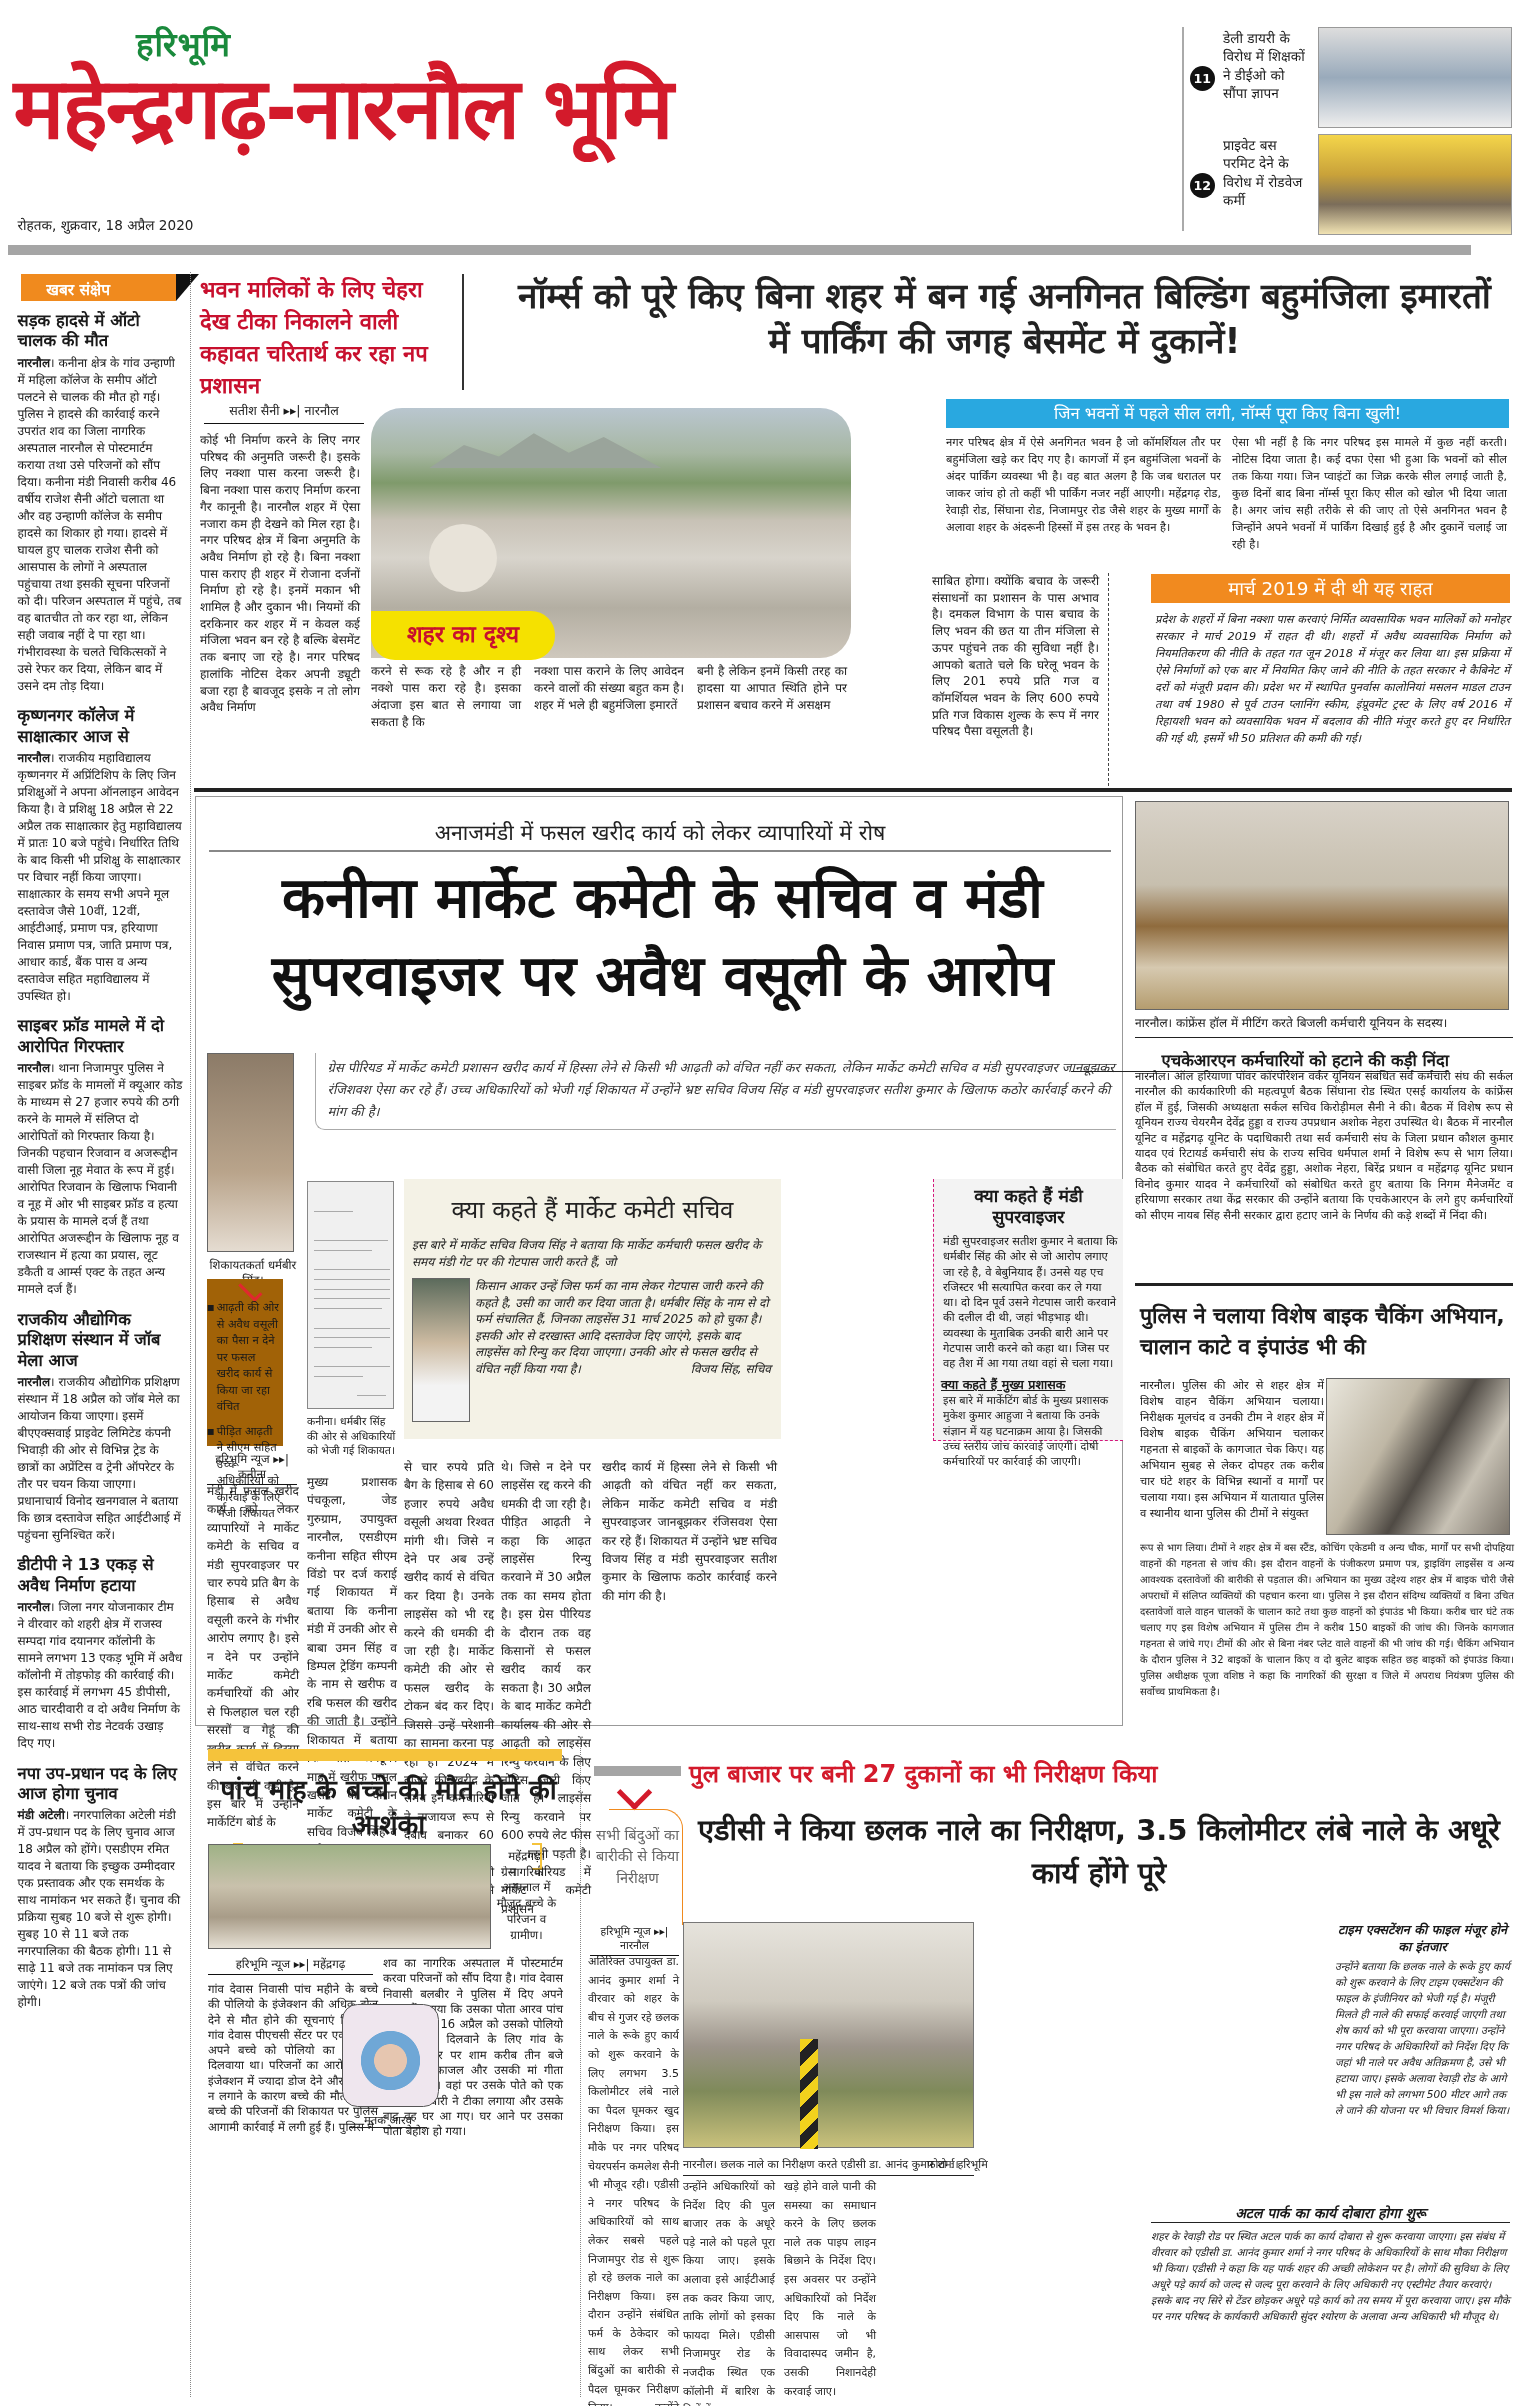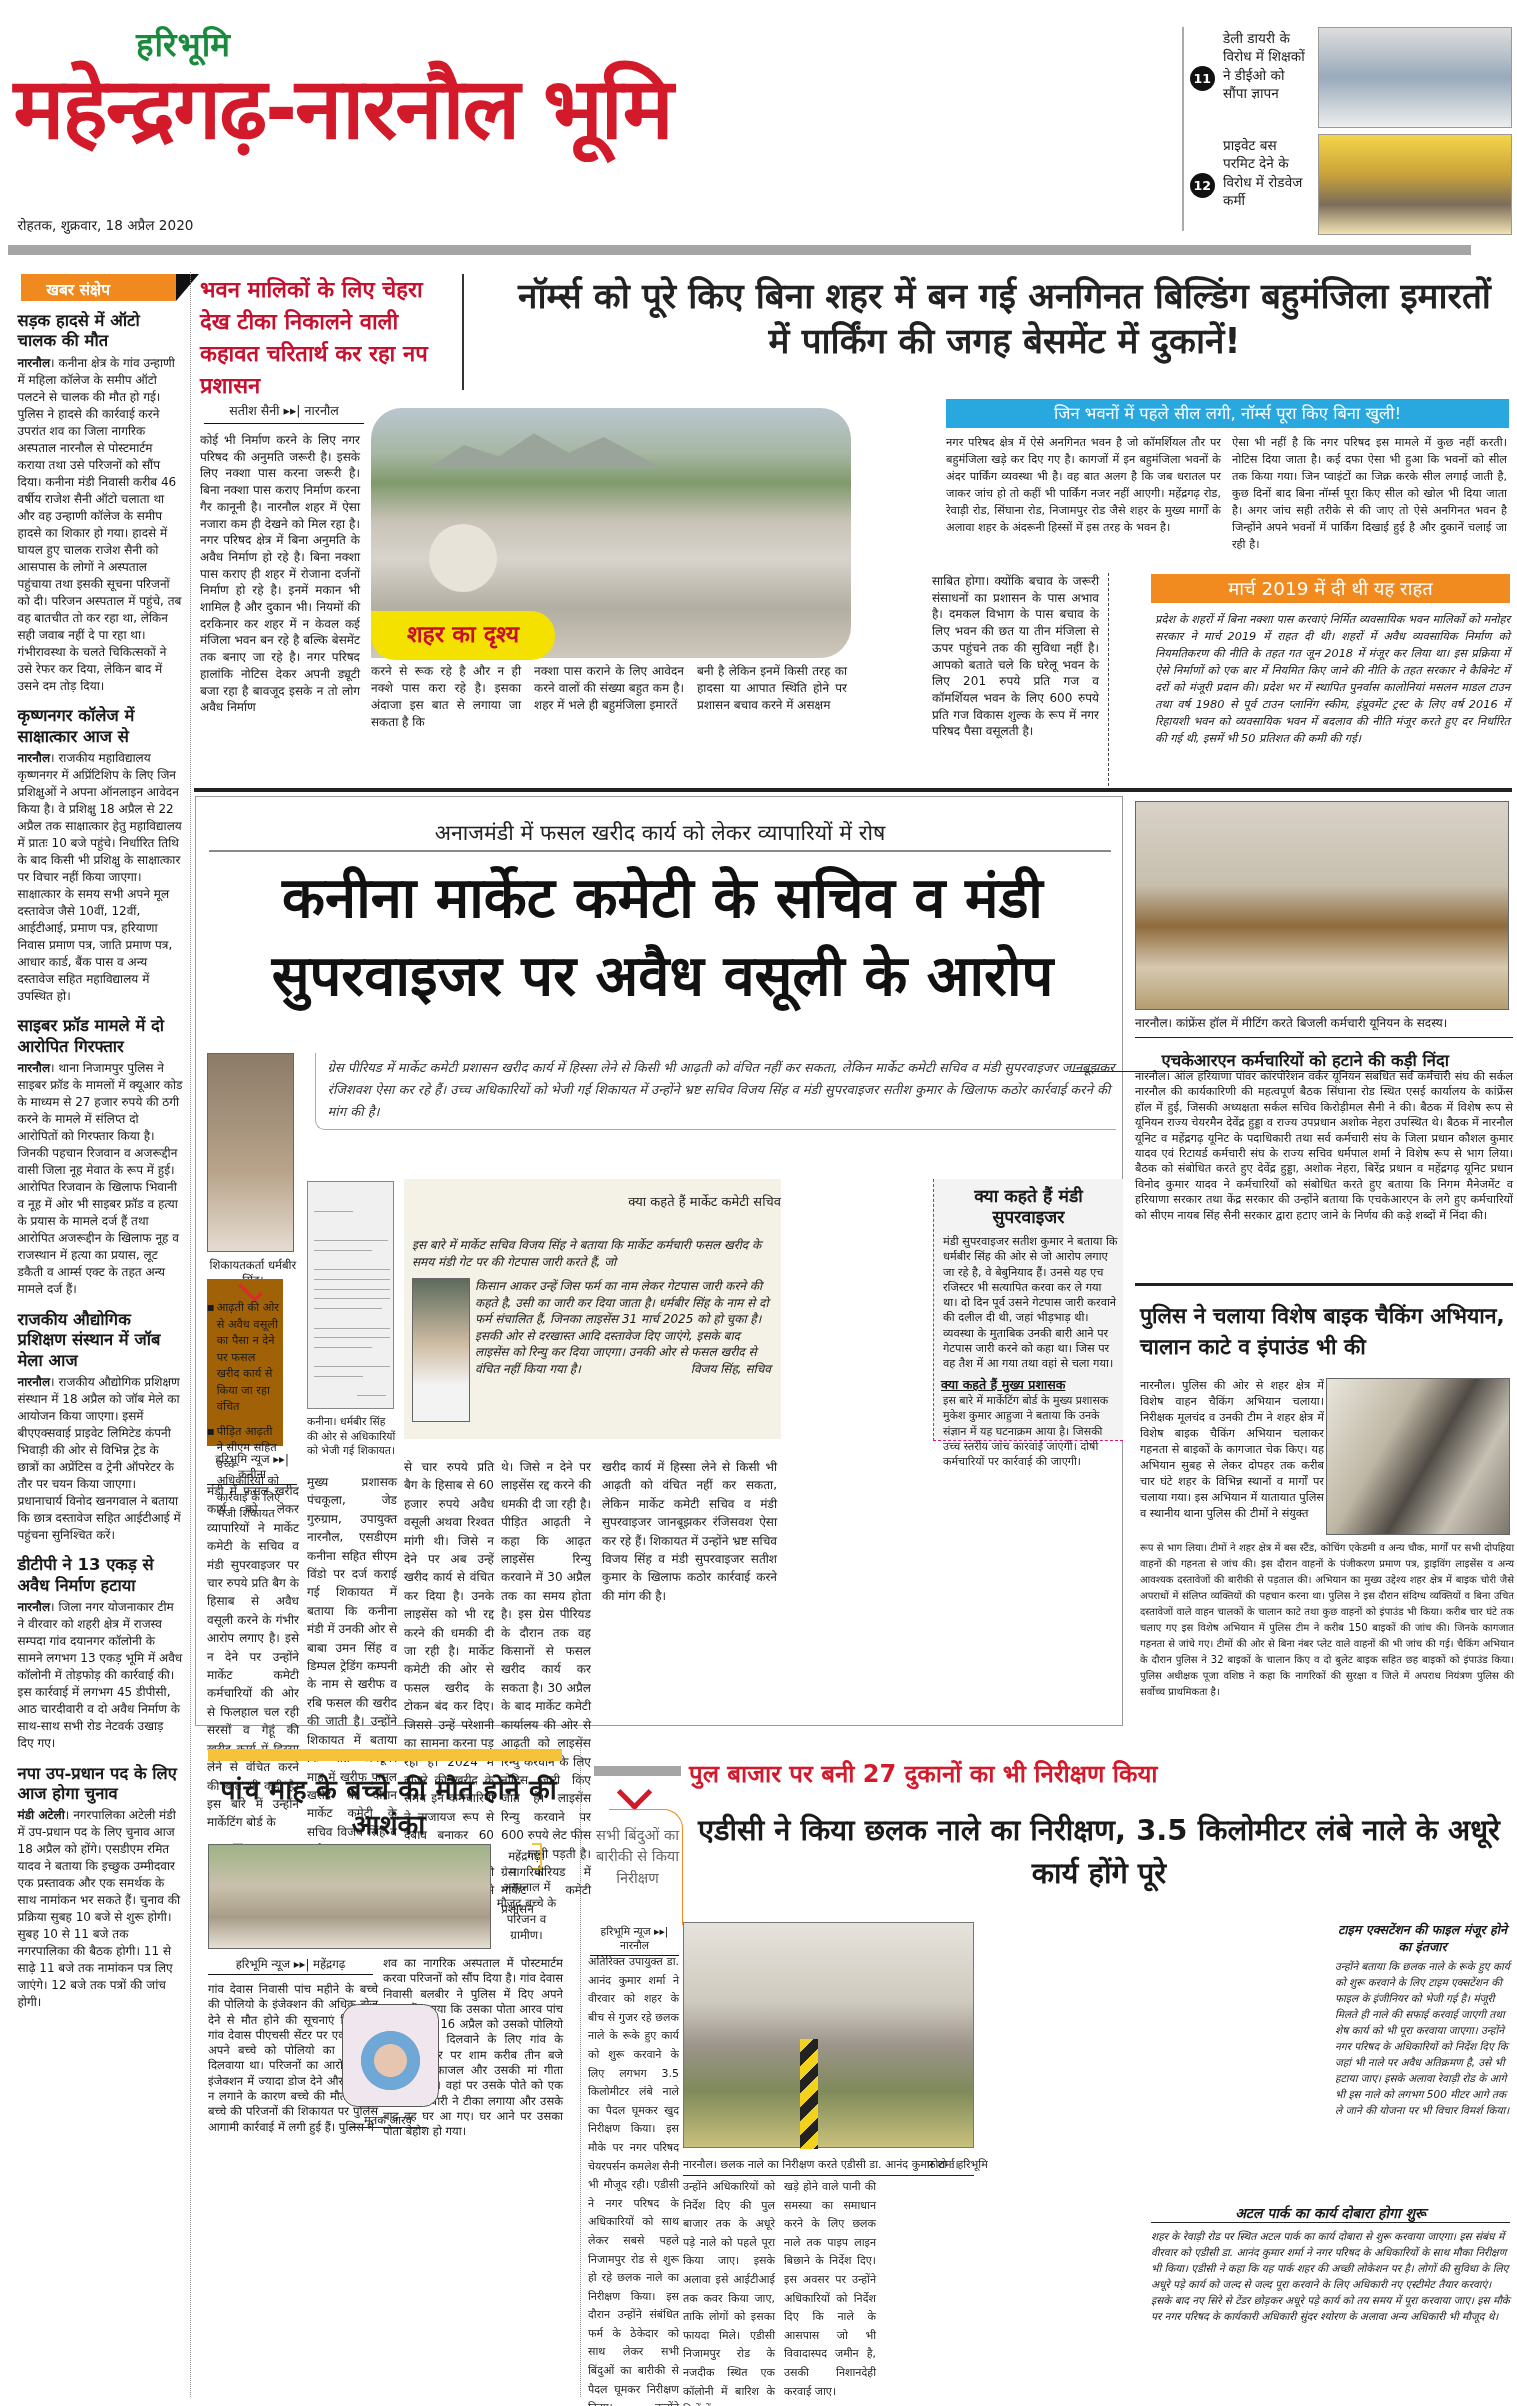--- a/index.html
+++ b/index.html
@@ -51,21 +51,21 @@
 #complainant-caption{left:207px;top:1257px;width:92px;font-size:11.6px;text-align:center}
 #mandi-summary{left:315px;top:1053px;width:801px;font-size:13px;line-height:22px;font-style:italic;color:#333;border-left:1.9px solid #aaa;border-bottom:1.9px solid #aaa;padding:3.9px 0 5.8px 11.6px;border-radius:0 0 0 9.7px}
 #bullets{left:207px;top:1279px;width:76px;height:167px;background:#a16207;padding:21.3px 1.9px 0 1.9px}
 #bullets .chev{position:absolute;left:24px;top:1.9px;width:39px;height:17.5px;border:solid #e0282e;border-width:0 5.8px 5.8px 0;transform:rotate(45deg) scale(.6,.6)}
 #bullets div.b{font-size:11.3px;line-height:16.5px;margin-bottom:7.8px;padding-left:7.8px;position:relative}
 #bullets div.b:before{content:"■";position:absolute;left:-1.9px;top:0;font-size:7.8px}
 #letter-photo{left:307px;top:1181px;width:87px;height:228px;background:#f0f0f0;border:1px solid #888}
 #letter-photo .ln{position:absolute;left:5.8px;height:1px;background:#aaa}
 #letter-caption{left:307px;top:1415px;width:92px;font-size:10.7px;line-height:14.6px}
 #mksc-box{left:404px;top:1179px;width:377px;height:260px;background:#f4f2e6}
-#mksc-title{left:404px;top:1192px;width:377px;font-size:13px;text-align:right;color:#222}
+#mksc-title{left:404px;top:1192px;width:377px;font-size:24px;text-align:center;color:#222}
 #mksc-body{left:412px;top:1237px;width:361px;font-size:12px;line-height:16.5px;font-style:italic}
 #secretary-photo{left:412px;top:1278px;width:58px;height:144px;background:linear-gradient(180deg,#5c6b5c,#cdbba2 45%,#f3f3f3 75%);border:1px solid #666}
 #mksc-right{left:475px;top:1278px;width:296px;font-size:12px;line-height:16.5px;font-style:italic}
 #mandi-sup-box{left:933px;top:1179px;width:190px;height:262px;border-left:1.9px dashed #d4187c;border-bottom:1.9px dashed #d4187c;background:#f3f3f3}
 #mandi-sup-title{left:941px;top:1186px;width:175px;font-size:17.5px;font-weight:bold;text-align:center;line-height:21.3px}
 #mandi-sup-body{left:943px;top:1234px;width:175px;font-size:11.3px;line-height:15.3px}
 #chief-title{left:941px;top:1376px;width:175px;font-size:12.6px;font-weight:bold;text-decoration:underline}
 #chief-body{left:943px;top:1393px;width:175px;font-size:11px;line-height:15.3px}
 #mandi-byline{left:207px;top:1451px;width:90px;font-size:11.6px;text-align:center;border-bottom:1px solid #111;padding-bottom:2.9px}
 .mc{top:1482px;width:92px;font-size:12px;line-height:18.4px}

